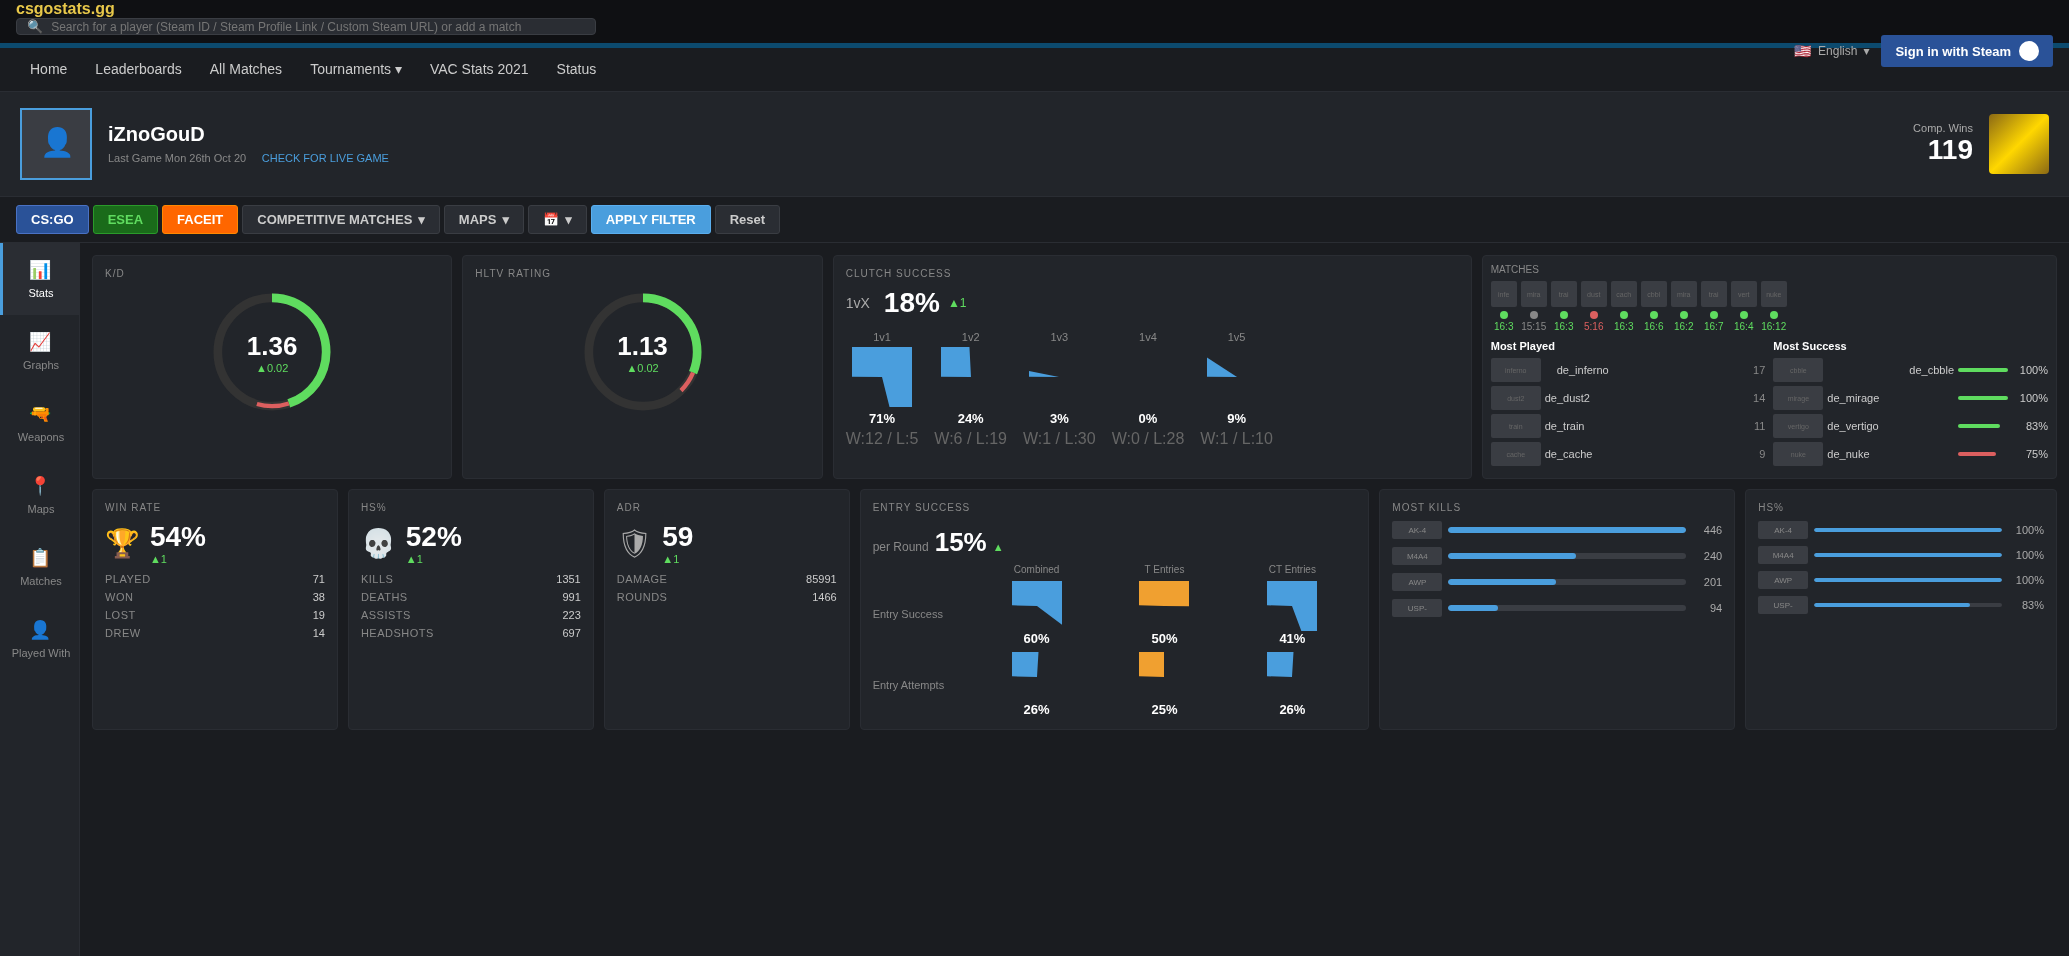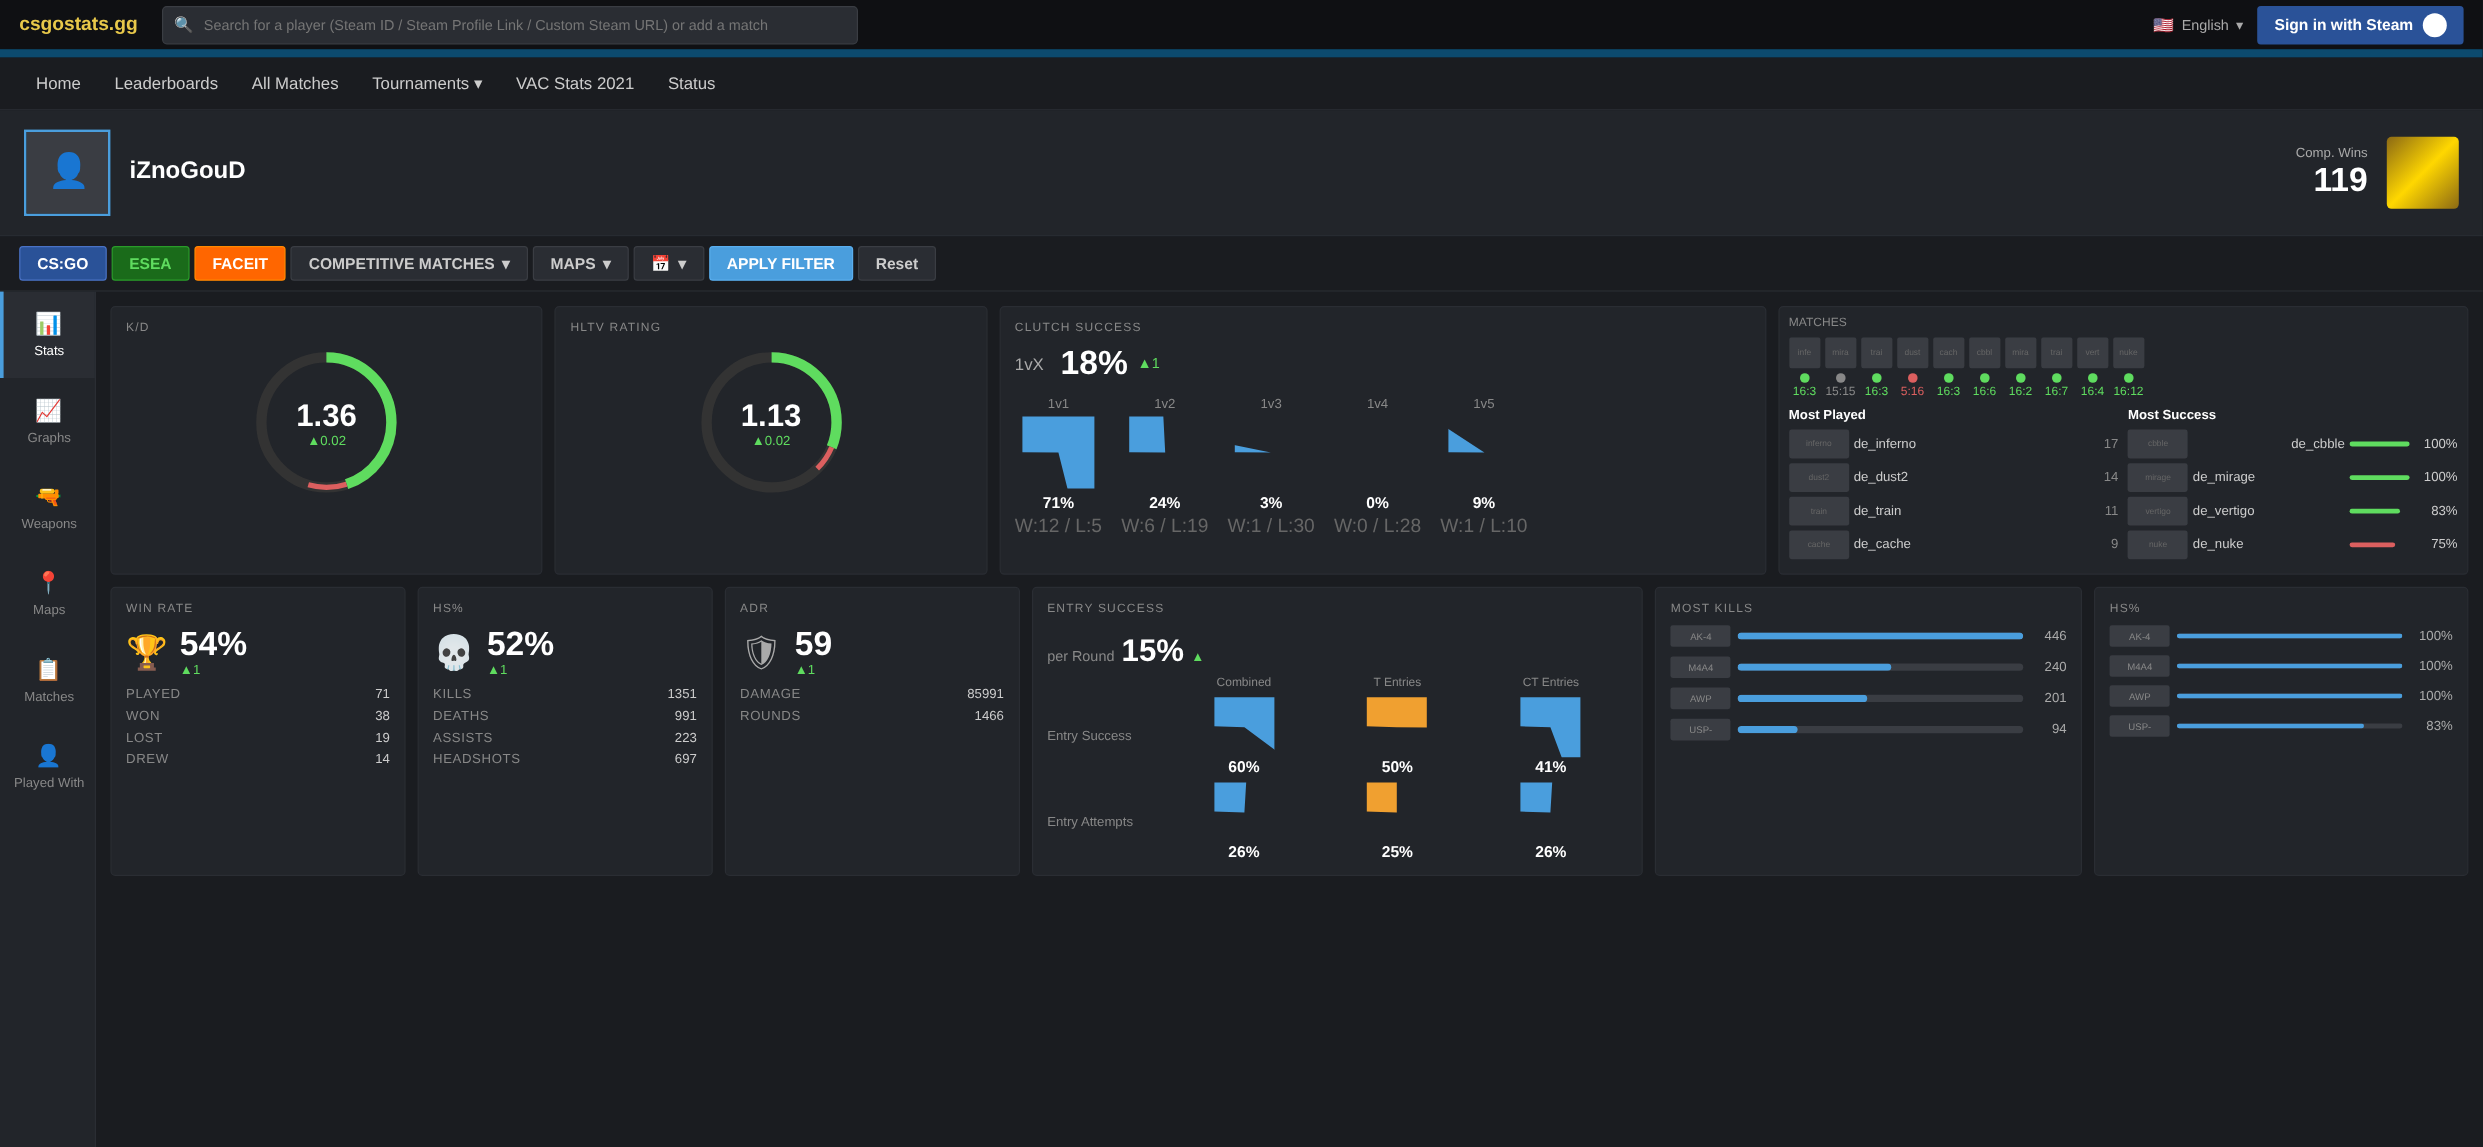--- a/index.html
+++ b/index.html
@@ -1,19 +1,19 @@
 <!DOCTYPE html>
 <html><head>
   <meta charset="utf-8">
   <style>
     * { margin: 0; padding: 0; box-sizing: border-box; }
     body { background: #1a1c20; color: #ccc; font-family: 'Arial', sans-serif; font-size: 13px; overflow-x: hidden; }
 
     
-    .topbar { background: #0f1013; display: flex; align-items: center; padding: 0 16px; height: 48px; border-bottom: 7px solid #0c4a6e; }
+    .topbar { background: #0f1013; display: flex; padding: 0 16px; height: 48px; border-bottom: 5px solid #0c4a6e; flex-direction: column; }
     .logo { color: #e8c84a; font-weight: bold; font-size: 16px; margin-right: 20px; }
     .search-bar { flex: 1; max-width: 580px; background: #2a2d33; border: 1px solid #3a3d43; border-radius: 4px; display: flex; align-items: center; padding: 0 10px; height: 32px; }
     .search-bar input { background: none; border: none; outline: none; color: #aaa; font-size: 12px; width: 100%; }
     .search-icon { color: #888; margin-right: 8px; }
     .topbar-right { margin-left: auto; display: flex; align-items: center; gap: 12px; }
     .lang-selector { display: flex; align-items: center; gap: 6px; color: #aaa; font-size: 12px; cursor: pointer; }
     .flag { font-size: 14px; }
     .signin-btn { background: #2a5298; color: #fff; padding: 6px 14px; border-radius: 3px; display: flex; align-items: center; gap: 8px; cursor: pointer; font-size: 13px; font-weight: bold; }
     .steam-icon { width: 20px; height: 20px; background: #fff; border-radius: 50%; display: inline-block; }
 
@@ -176,20 +176,24 @@
 
 <div class="profile-header">
   <div class="avatar">
     <svg width="72" height="72" viewBox="0 0 72 72">
       <rect width="72" height="72" fill="#3a3d43"></rect>
       <text x="36" y="42" text-anchor="middle" fill="#666" font-size="28">👤</text>
     </svg>
   </div>
   <div class="profile-info">
     <div class="player-name">iZnoGouD</div>
+    <div>
+      <span class="last-game">Last Game Mon 26th Oct 20</span>
+      <span class="live-check">CHECK FOR LIVE GAME</span>
+    </div>
   </div>
   <div class="profile-right">
     <div class="comp-wins">
       <div class="comp-wins-label">Comp. Wins</div>
       <div class="comp-wins-value">119</div>
     </div>
     <div class="rank-badge" style="width:60px;height:60px;background:linear-gradient(135deg,#8B6914,#FFD700,#8B6914);border-radius:4px;"></div>
   </div>
 </div>
 
@@ -398,21 +402,21 @@
             <div class="match-score" style="color: rgb(95, 220, 95);">16:6</div>
             <div class="match-score" style="color: rgb(95, 220, 95);">16:2</div>
             <div class="match-score" style="color: rgb(95, 220, 95);">16:7</div>
             <div class="match-score" style="color: rgb(95, 220, 95);">16:4</div>
             <div class="match-score" style="color: rgb(95, 220, 95);">16:12</div>
           </div>
         <div style="margin-top:8px; display:flex; gap:8px;">
           <div style="flex:1;">
             <div class="top-panel-col-title">Most Played</div>
             <div id="most-played-list">
-                <div style="display: flex; align-items: center; gap: 4px; margin-bottom: 4px;">
+                <div style="display: flex; align-items: center; gap: 16px; margin-bottom: 4px;">
     <div style="width:50px;height:24px;background:#3a3d43;border-radius:2px;display:flex;align-items:center;justify-content:center;font-size:7px;color:#666;overflow:hidden;">
       <span>inferno</span>
     </div>
     <span style="flex:1;font-size:11px;color:#ccc;">de_inferno</span>
     <span style="font-size:11px;color:#888;">17</span>
   </div>
                 <div style="display: flex; align-items: center; gap: 4px; margin-bottom: 4px;">
     <div style="width:50px;height:24px;background:#3a3d43;border-radius:2px;display:flex;align-items:center;justify-content:center;font-size:7px;color:#666;overflow:hidden;">
       <span>dust2</span>
     </div>

